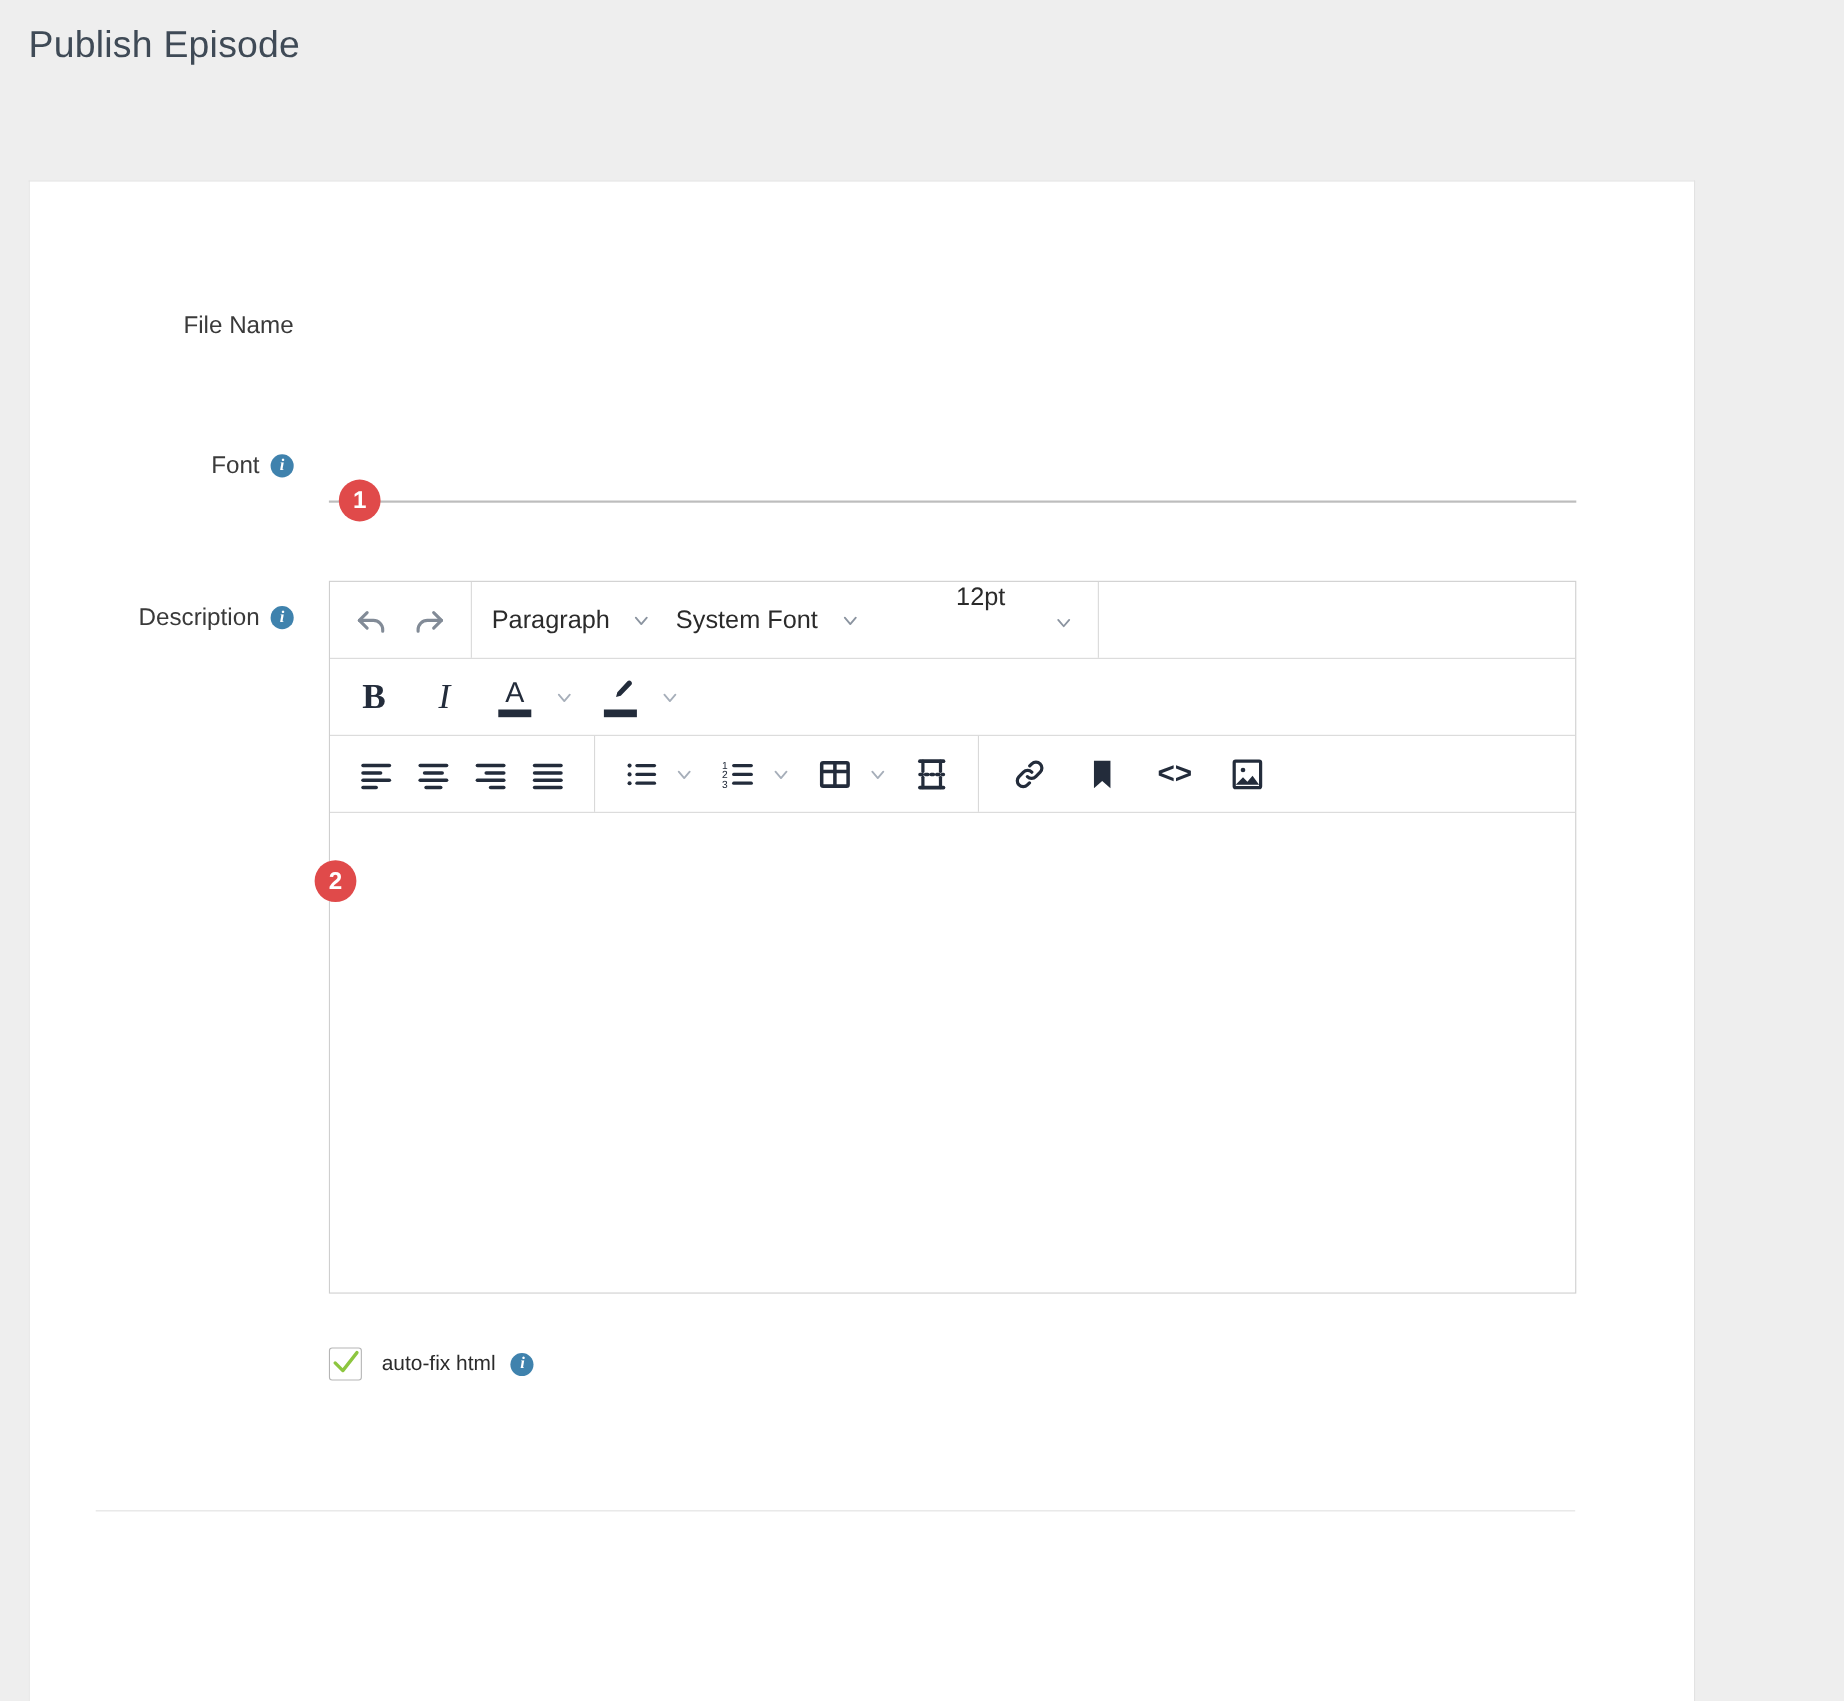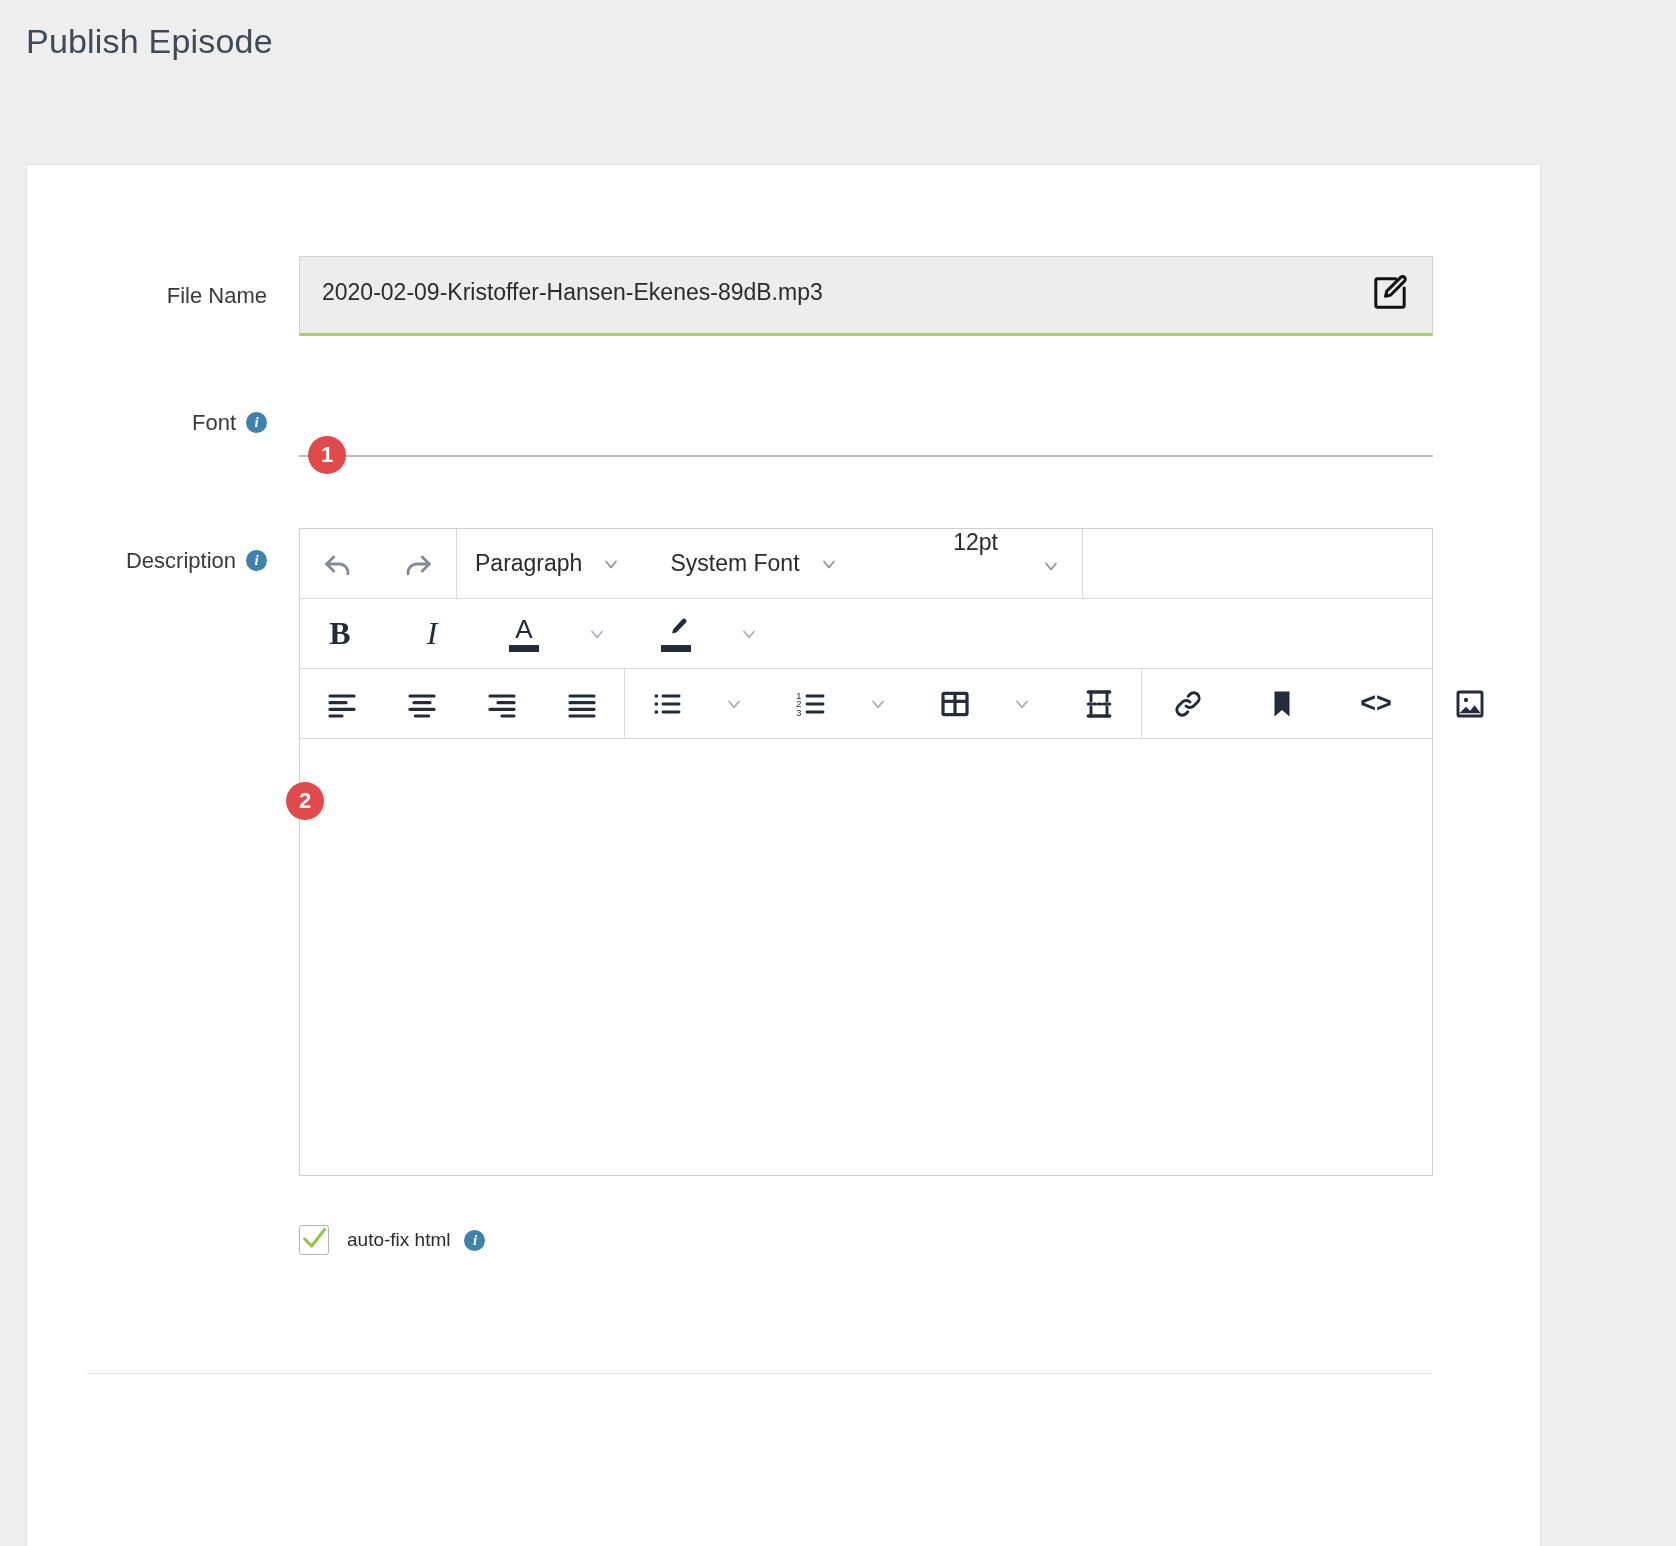--- a/index.html
+++ b/index.html
@@ -128,21 +128,20 @@
     align-items: center;
     border-bottom: 1px solid #d9d9d9;
     height: 70px;
   }
   .tb-group {
     display: flex;
     align-items: center;
     height: 100%;
     border-right: 1px solid #d9d9d9;
     padding: 0 12px;
-    gap: 28px;
   }
   .tb-group.nb { border-right: none; }
   .tb-btn {
     width: 52px;
     height: 52px;
     display: flex;
     align-items: center;
     justify-content: center;
     cursor: pointer;
     color: #232c3b;
@@ -259,29 +258,20 @@
 </style>
 </head>
 <body>
 
 <div class="page-title">Publish Episode</div>
 
 <div class="card">
 
   <div class="field-label" style="left:0; top:118px; width:240px;padding-left:32px;">File Name</div>
 
-  <div class="filename-wrap">
-    <div class="filename-value">2020-02-09-Kristoffer-Hansen-Ekenes-89dB.mp3</div>
-    <div class="filename-edit">
-      <svg width="40" height="40" viewBox="0 0 24 24" fill="none" stroke="#111111" stroke-width="1.8" stroke-linecap="round" stroke-linejoin="round">
-        <path d="M15.5 3.5H4.5a1 1 0 0 0-1 1v15a1 1 0 0 0 1 1h15a1 1 0 0 0 1-1V9"></path>
-        <path d="M18.4 2.6a1.6 1.6 0 0 1 2.3 2.3L12.4 13.2l-3.1.8.8-3.1z"></path>
-      </svg>
-    </div>
-  </div>
 
   <div class="field-label" style="left:0; top:245px; width:240px;">
     <span>Font</span><span class="info-icon">i</span>
   </div>
 
   <div class="badge" style="left:281px; top:271px;">1</div>
   <div class="title-input"></div>
 
   <div class="field-label" style="left:0; top:383px; width:240px;">
     <span>Description</span><span class="info-icon">i</span>

